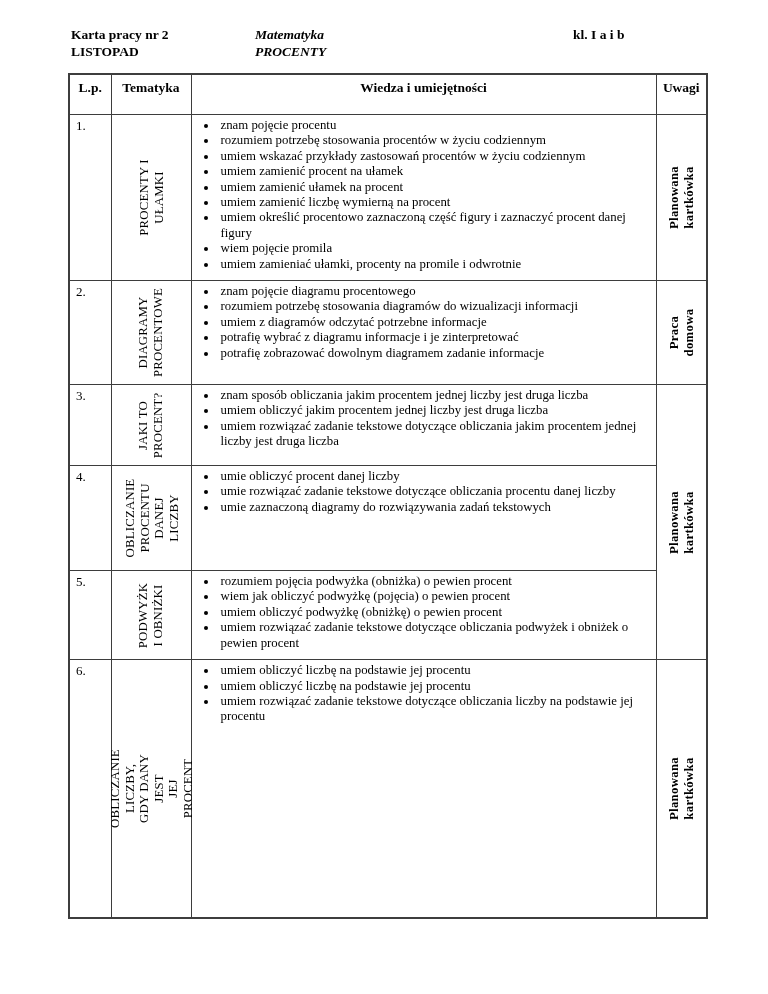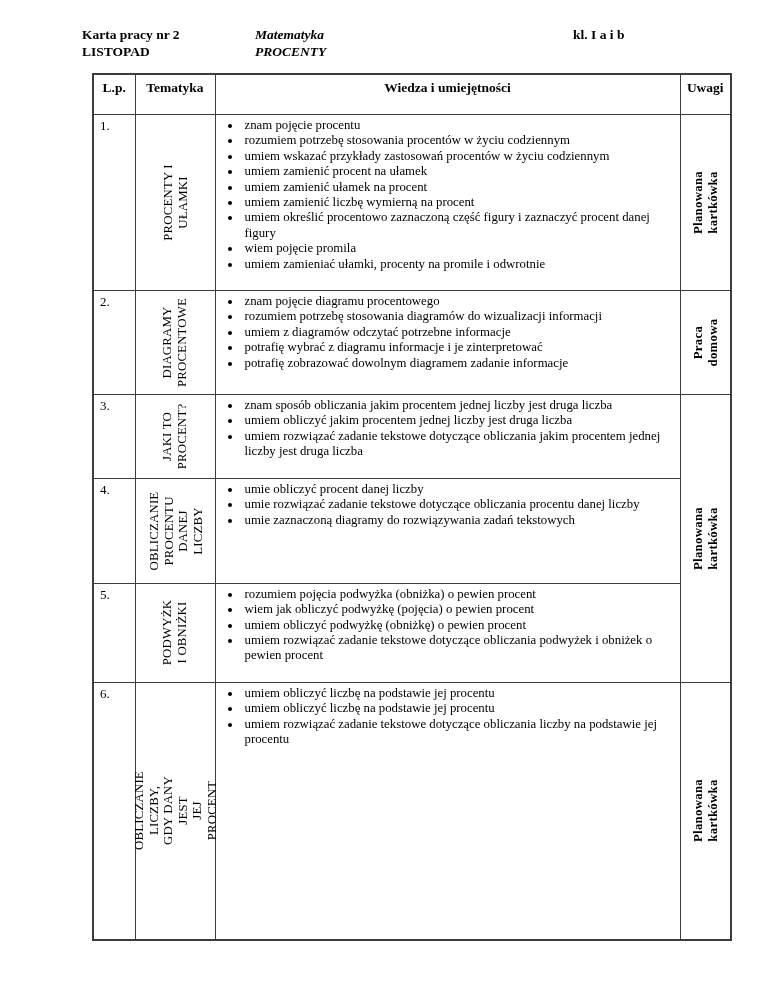--- a/index.html
+++ b/index.html
@@ -2,36 +2,35 @@
 <html><head>
 <meta charset="utf-8">
 <style>
   html,body{margin:0;padding:0;background:#ffffff;}
   body{
     width:768px;height:994px;position:relative;overflow:hidden;
     font-family:"Liberation Serif","DejaVu Serif",serif;color:#000;
     -webkit-font-smoothing:antialiased;
   }
   .doc-head-block{position:absolute;top:26px;font-weight:bold;font-size:13.5px;line-height:17px;white-space:pre;}
-  .head-left{left:82px;}
+  .head-left{left:71px;}
   .head-center{left:255px;font-style:italic;}
   .head-right{left:573px;}
 
   table.worksheet{
     position:absolute;left:68px;top:73px;width:638px;
     border-collapse:collapse;table-layout:fixed;
     border:2px solid #3d3d3d;
-    margin-left:24px;
   }
   .worksheet th,.worksheet td{border:1px solid #3d3d3d;padding:0;}
   .worksheet th{
     font-size:13.5px;font-weight:bold;vertical-align:top;padding-top:5px;height:34px;
   }
   td.lp-cell{vertical-align:top;padding:3px 0 0 6px;font-size:13px;}
-  td.skills-cell{vertical-align:top;padding:3px 6px 18px 0;}
+  td.skills-cell{vertical-align:top;padding:3px 6px 8px 0;}
   .skills-cell ul{margin:0;padding-left:26px;font-size:12.8px;line-height:15.4px;}
   .skills-cell li{padding-left:3px;}
   td.tema-cell,td.uwagi-cell{position:relative;}
   .vwrap{position:absolute;inset:0;display:flex;align-items:center;justify-content:center;}
   .vlabel{
     transform:rotate(-90deg);white-space:pre-line;text-align:center;
     font-size:12.8px;line-height:14.5px;letter-spacing:0.2px;
   }
   .uwagi-cell .vlabel{font-weight:bold;letter-spacing:0.3px;}
 </style>

